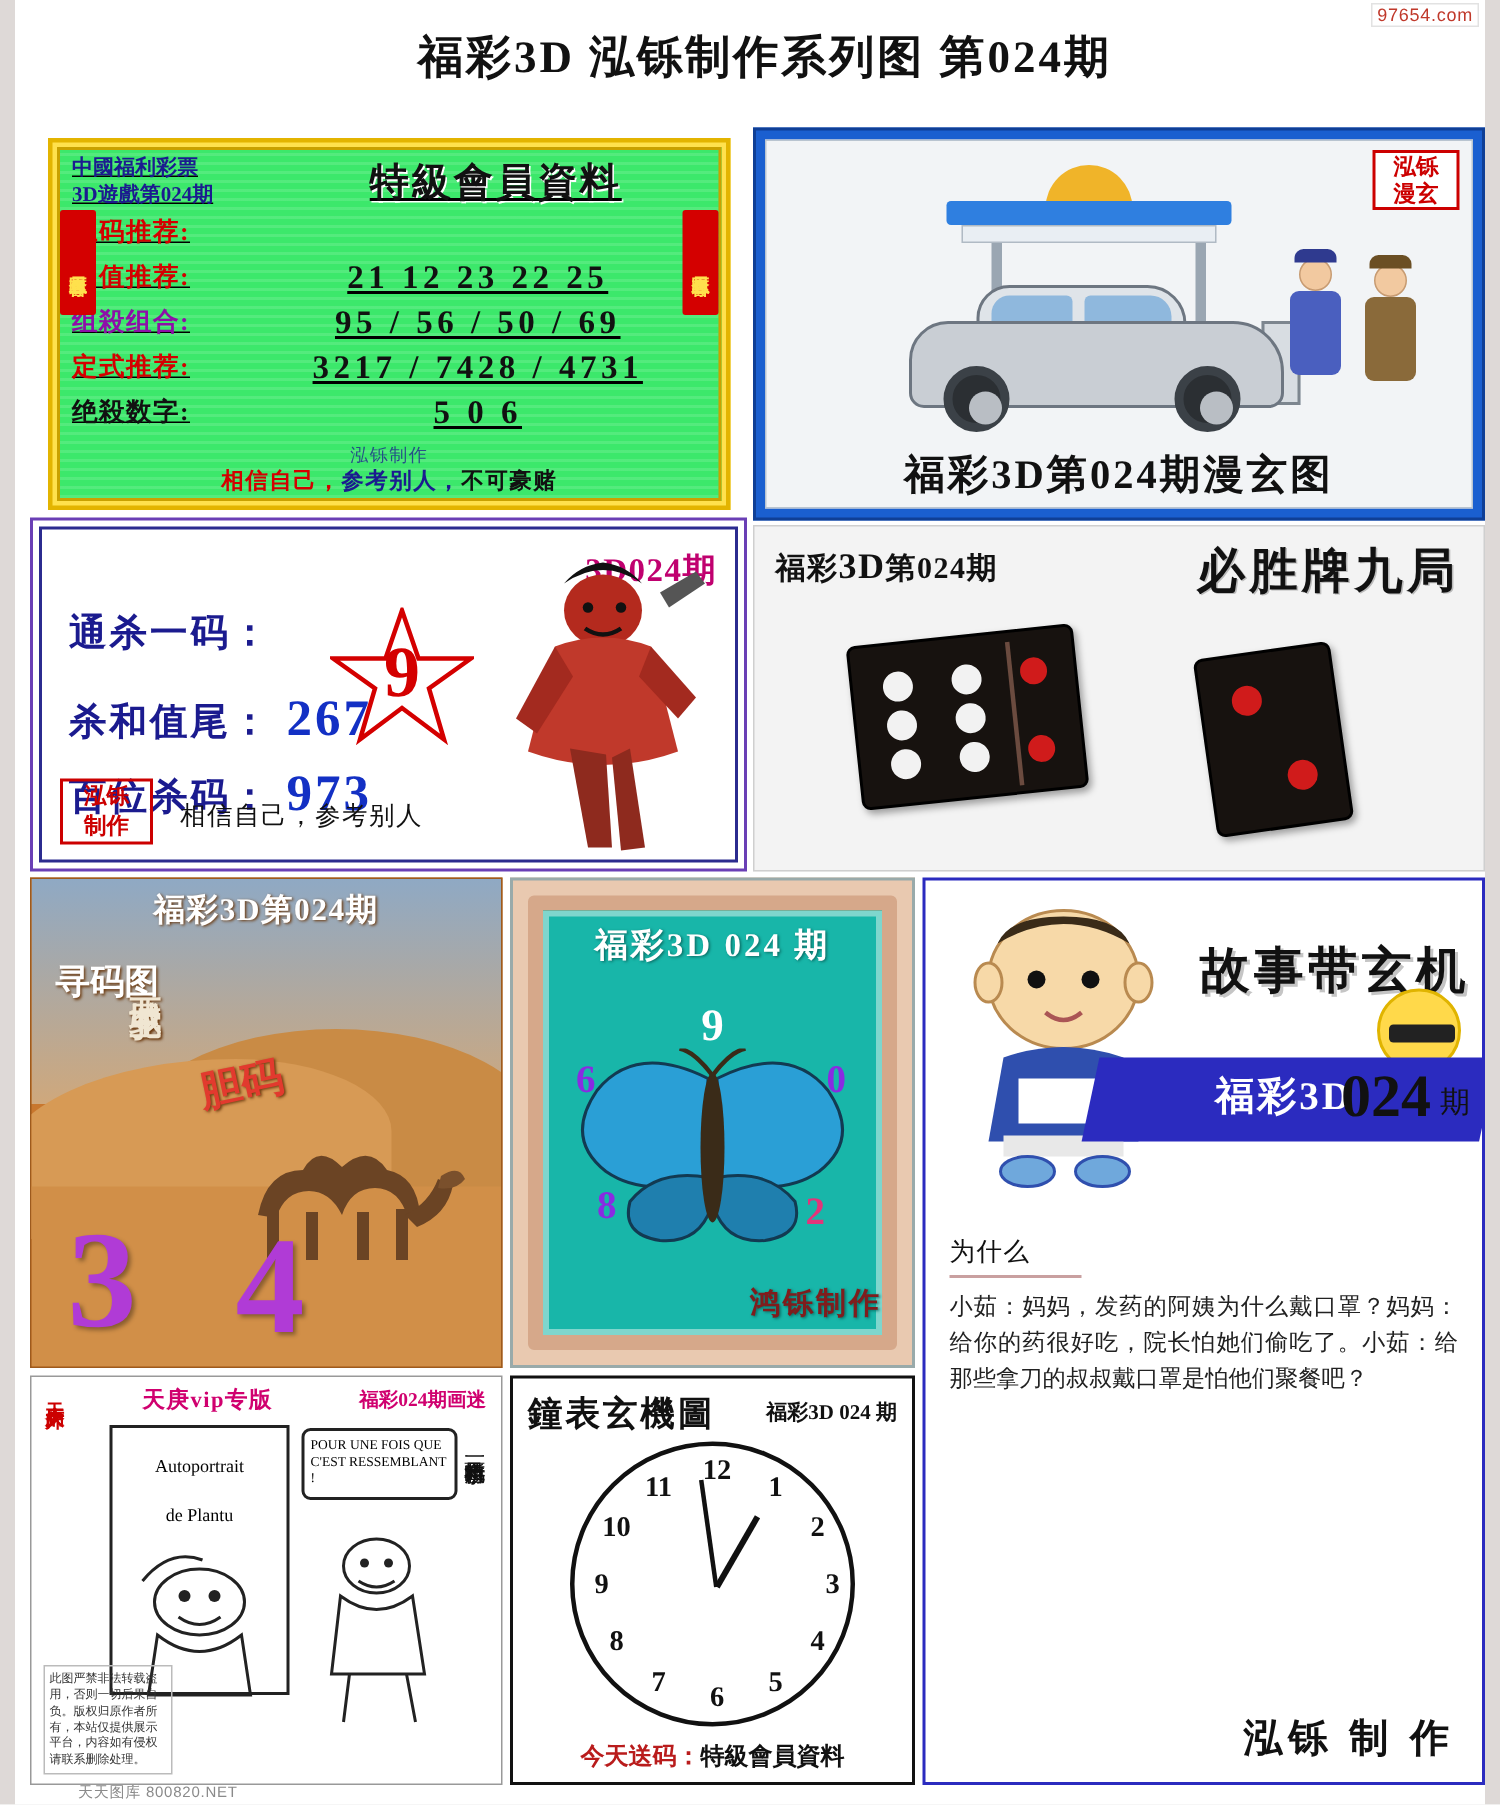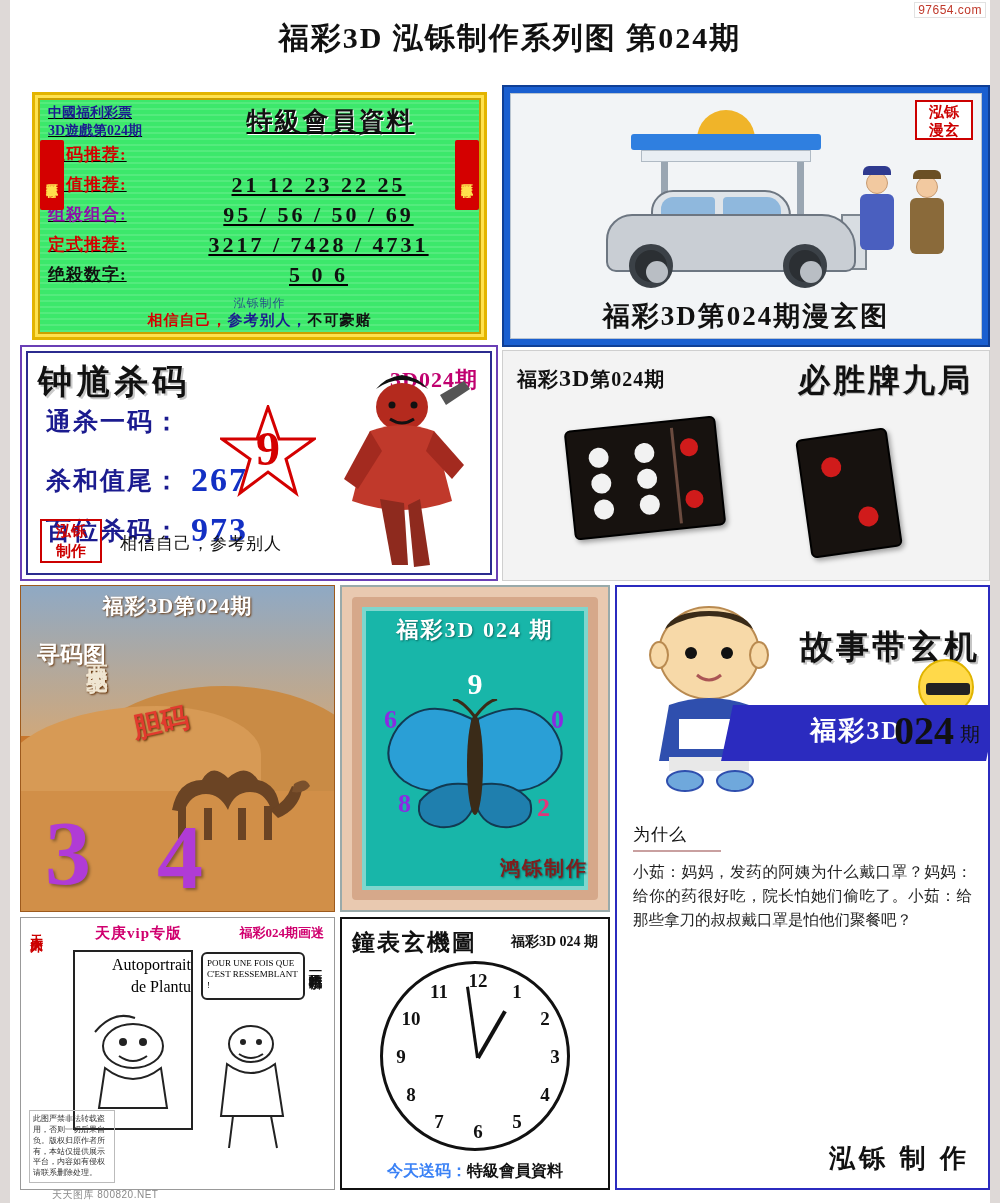--- a/index.html
+++ b/index.html
@@ -334,21 +334,21 @@
   .h-t2 { position:absolute; right:10px; top:6px; font-size:13px; color:#d0006f; font-weight:bold;}
   .h-left-vert {
     position:absolute; left:6px; top:6px;
     font-size:13px; color:#c00; font-weight:bold;
     writing-mode:vertical-rl; letter-spacing:2px;
   }
   .h-comic {
     position:absolute; left:52px; top:32px; width:120px; height:180px;
     border:2px solid #222; background:#fff;
   }
-  .h-comic .cap { text-align:right; font-size:16px; padding-top:4px; font-family:"Liberation Serif", serif;}
+  .h-comic .cap { text-align:center; font-size:12px; padding-top:18px; font-family:"Liberation Serif", serif;}
   .h-bubble {
     position:absolute; left:180px; top:34px; width:104px; height:48px;
     border:2px solid #222; border-radius:6px; background:#fff;
     font-size:9px; padding:4px; line-height:1.2;
   }
   .h-right-text {
     position:absolute; right:8px; top:46px;
     writing-mode:vertical-rl; font-size:14px; color:#111; line-height:1.5;
     height:150px;
   }
@@ -378,21 +378,21 @@
   }
   .cnum {
     position:absolute; font-size:19px; font-weight:bold; color:#111;
     width:24px; text-align:center;
   }
   .hand { position:absolute; background:#111; transform-origin:bottom center; }
   .i-foot {
     position:absolute; left:0; bottom:6px; width:100%;
     text-align:center; font-size:16px; color:#111; font-weight:bold;
   }
-  .i-foot .k { color:#3b82f6; }
+  .i-foot .k { color:#b91c1c; }
 </style>
 </head>
 <body>
 
 <div class="page">
 
   <div class="watermark-top">97654.com</div>
   <div class="watermark-bottom">天天图库 800820.NET</div>
 
   <div class="title">福彩3D 泓铄制作系列图 第024期</div>
@@ -469,21 +469,20 @@
       <div class="bseal">
         <div>泓铄</div>
         <div>漫玄</div>
       </div>
       <div class="bcaption">福彩3D第024期漫玄图</div>
     </div>
   </div>
 
   <div class="panel" id="panelC">
     <div class="inner">
-      <div class="c-title">钟馗杀码</div>
       <div class="c-period">3D024期</div>
 
       <div class="c-row" style="top:52px;">
         <span class="c-lbl">通杀一码：</span>
       </div>
       <div class="c-star">
         <svg width="96" height="92" viewBox="0 0 96 92">
           <polygon points="48,2 59,34 94,34 66,54 76,88 48,67 20,88 30,54 2,34 37,34" fill="none" stroke="#d40000" stroke-width="3"></polygon>
         </svg>
       </div>

